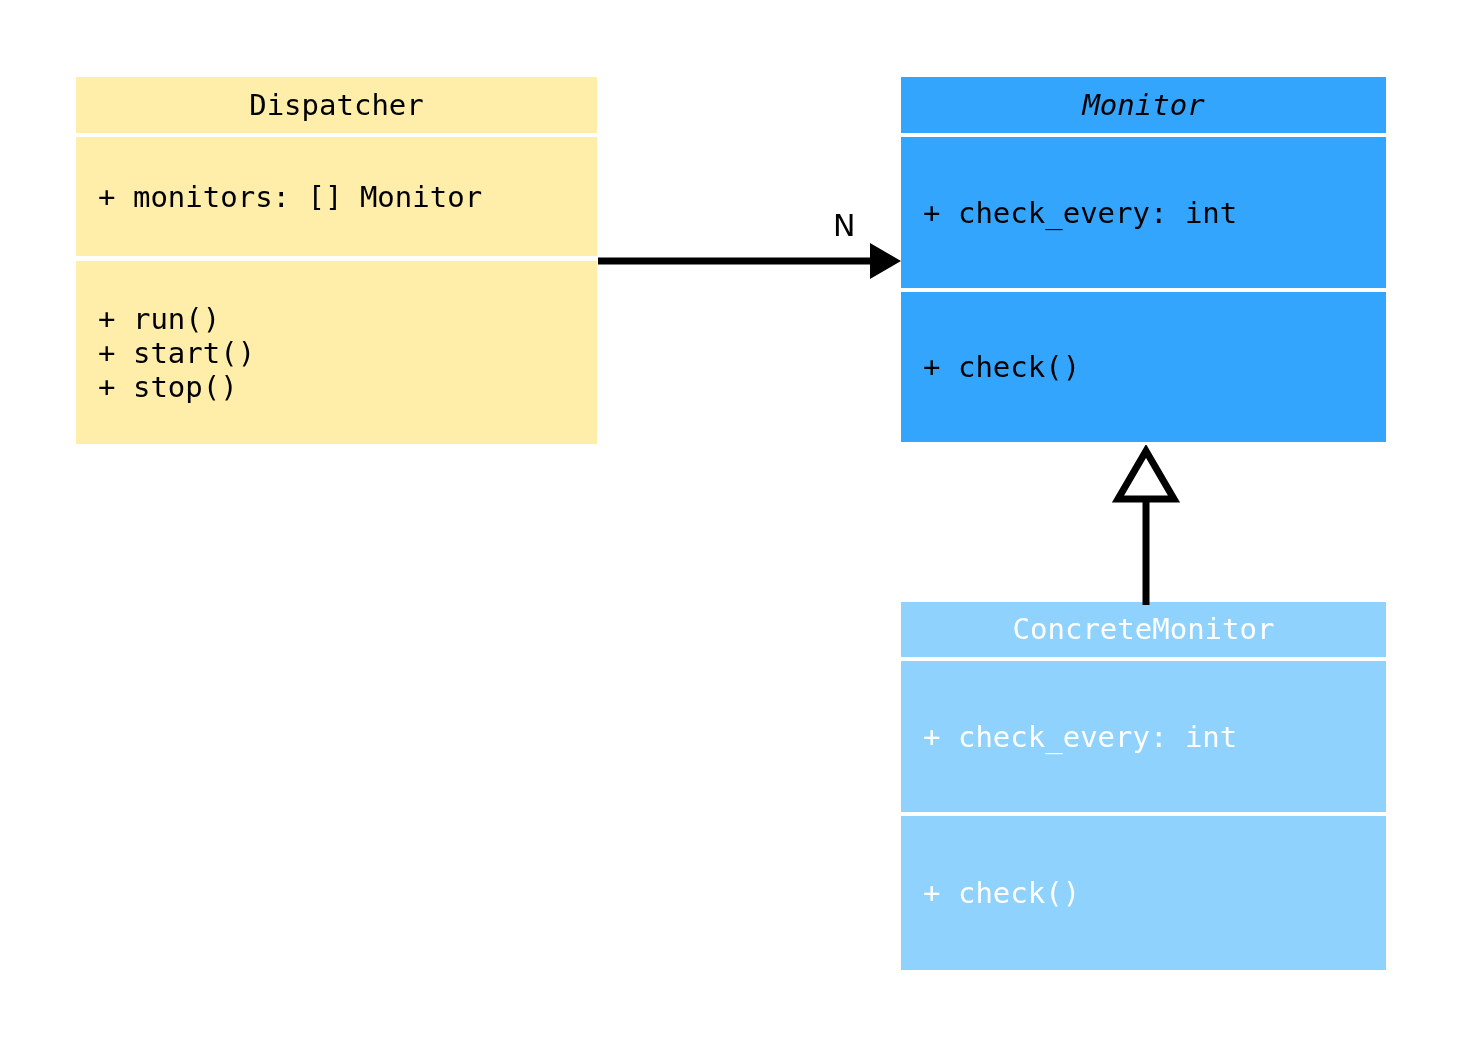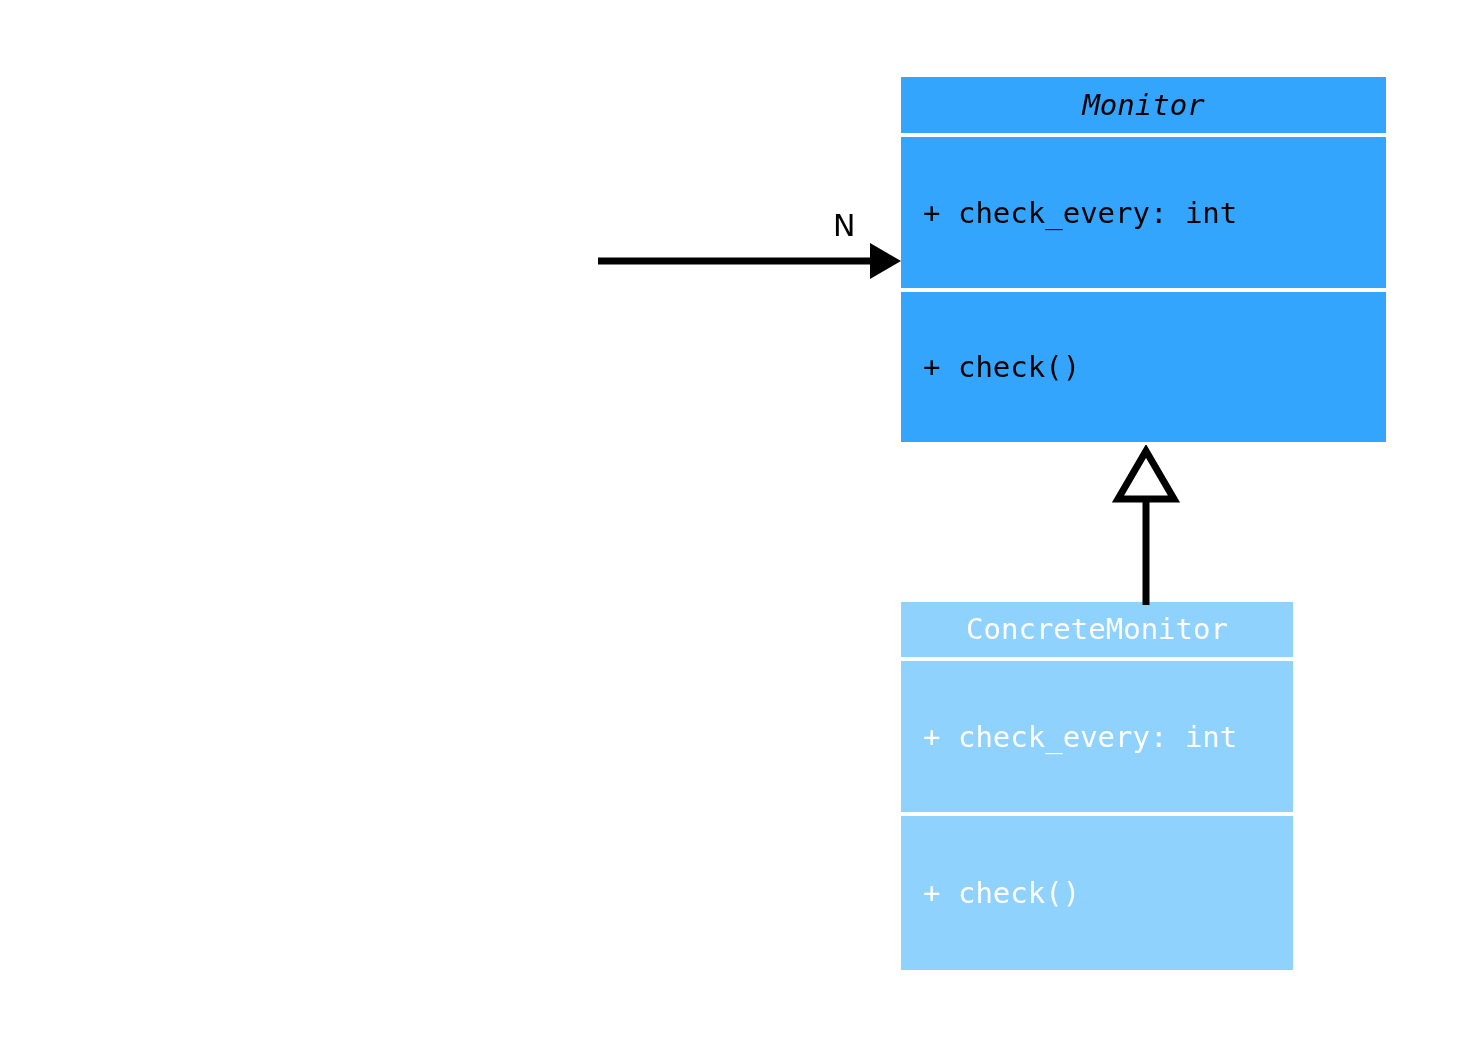--- a/index.html
+++ b/index.html
@@ -79,37 +79,53 @@
     font-size: 30px;
     color: #000000;
     line-height: 1;
   }
 </style>
 </head>
 <body>
 
 <div id="canvas">
 
+  <div class="uml-class theme-dispatcher" style="left:76px; top:77px; width:521px; height:367px;">
+
+    <div class="uml-section uml-title" style="top:0px; height:56px;">
+      <span>Dispatcher</span>
+    </div>
+
+    <div class="uml-section uml-body" style="top:60px; height:119px;">
+      <div class="member">+ monitors: [] Monitor</div>
+    </div>
+
+    <div class="uml-section uml-body" style="top:184px; height:183px;">
+      <div class="member">+ run()</div>
+      <div class="member">+ start()</div>
+      <div class="member">+ stop()</div>
+    </div>
+  </div>
 
   <div class="uml-class theme-monitor" style="left:901px; top:77px; width:485px; height:365px;">
 
     <div class="uml-section uml-title abstract" style="top:0px; height:56px;">
       <span>Monitor</span>
     </div>
 
     <div class="uml-section uml-body" style="top:60px; height:151px;">
       <div class="member">+ check_every: int</div>
     </div>
 
     <div class="uml-section uml-body" style="top:215px; height:150px;">
       <div class="member">+ check()</div>
     </div>
   </div>
 
-  <div class="uml-class theme-concrete" style="left:901px; top:602px; width:392px; height:368px;border-radius:15px;">
+  <div class="uml-class theme-concrete" style="left:901px; top:602px; width:485px; height:368px;border-radius:15px;">
 
     <div class="uml-section uml-title" style="top:0px; height:55px;">
       <span>ConcreteMonitor</span>
     </div>
 
     <div class="uml-section uml-body" style="top:59px; height:151px;">
       <div class="member">+ check_every: int</div>
     </div>
 
     <div class="uml-section uml-body" style="top:214px; height:154px;">

